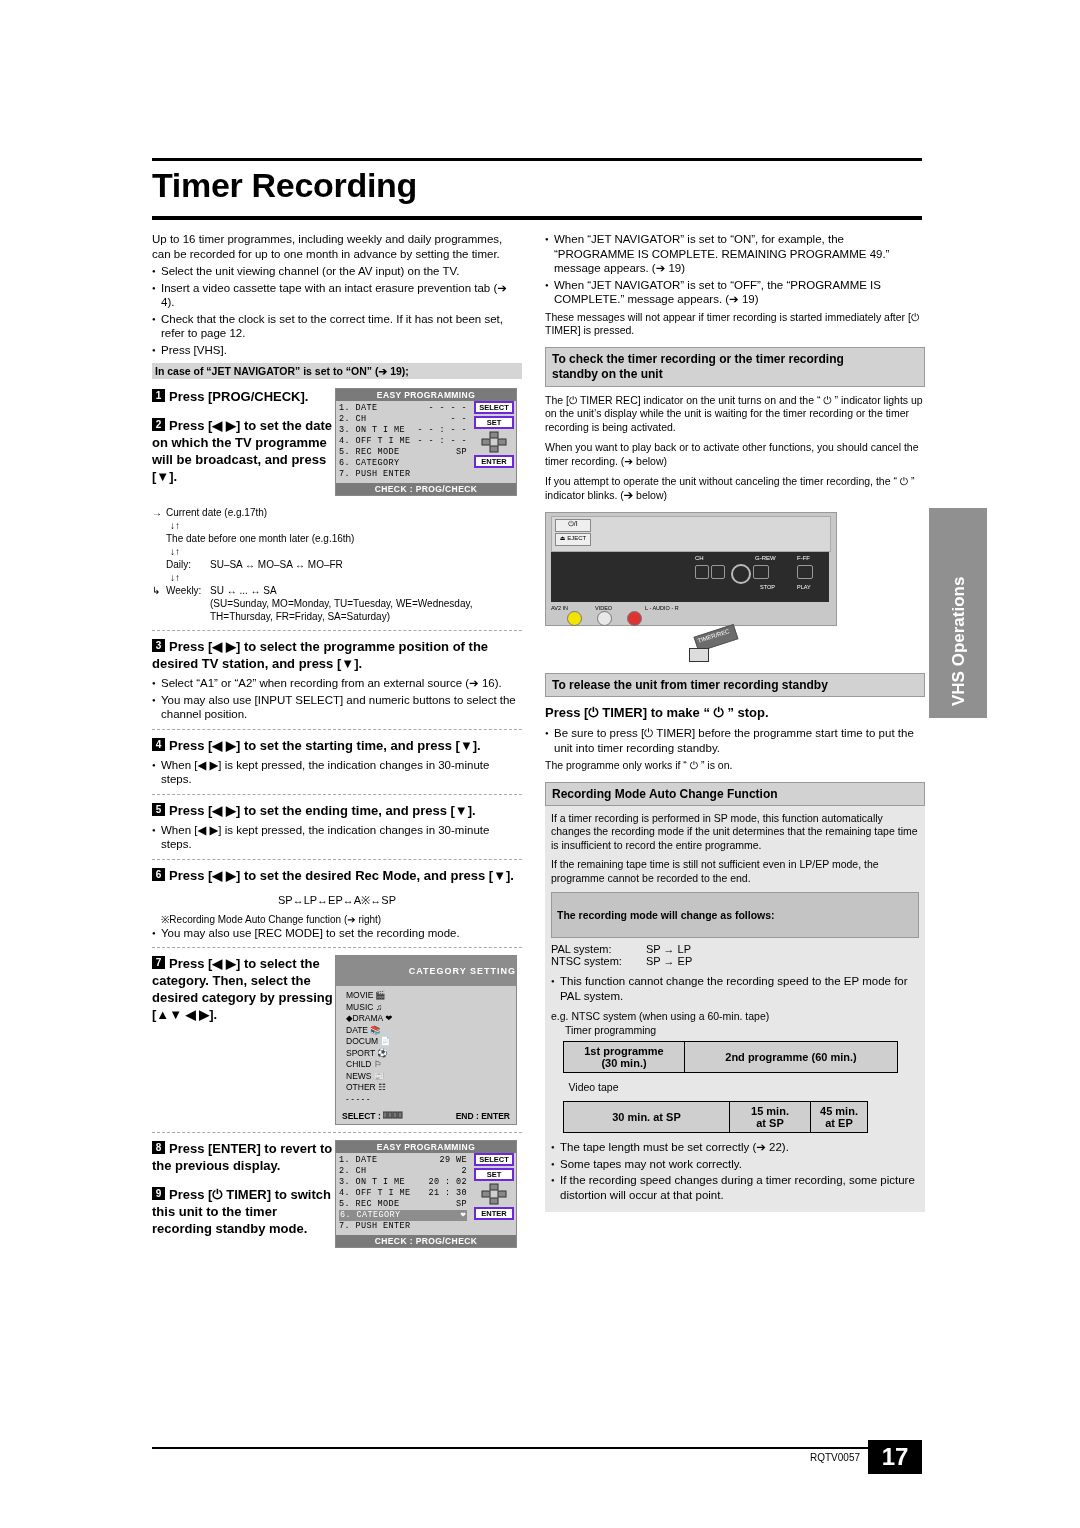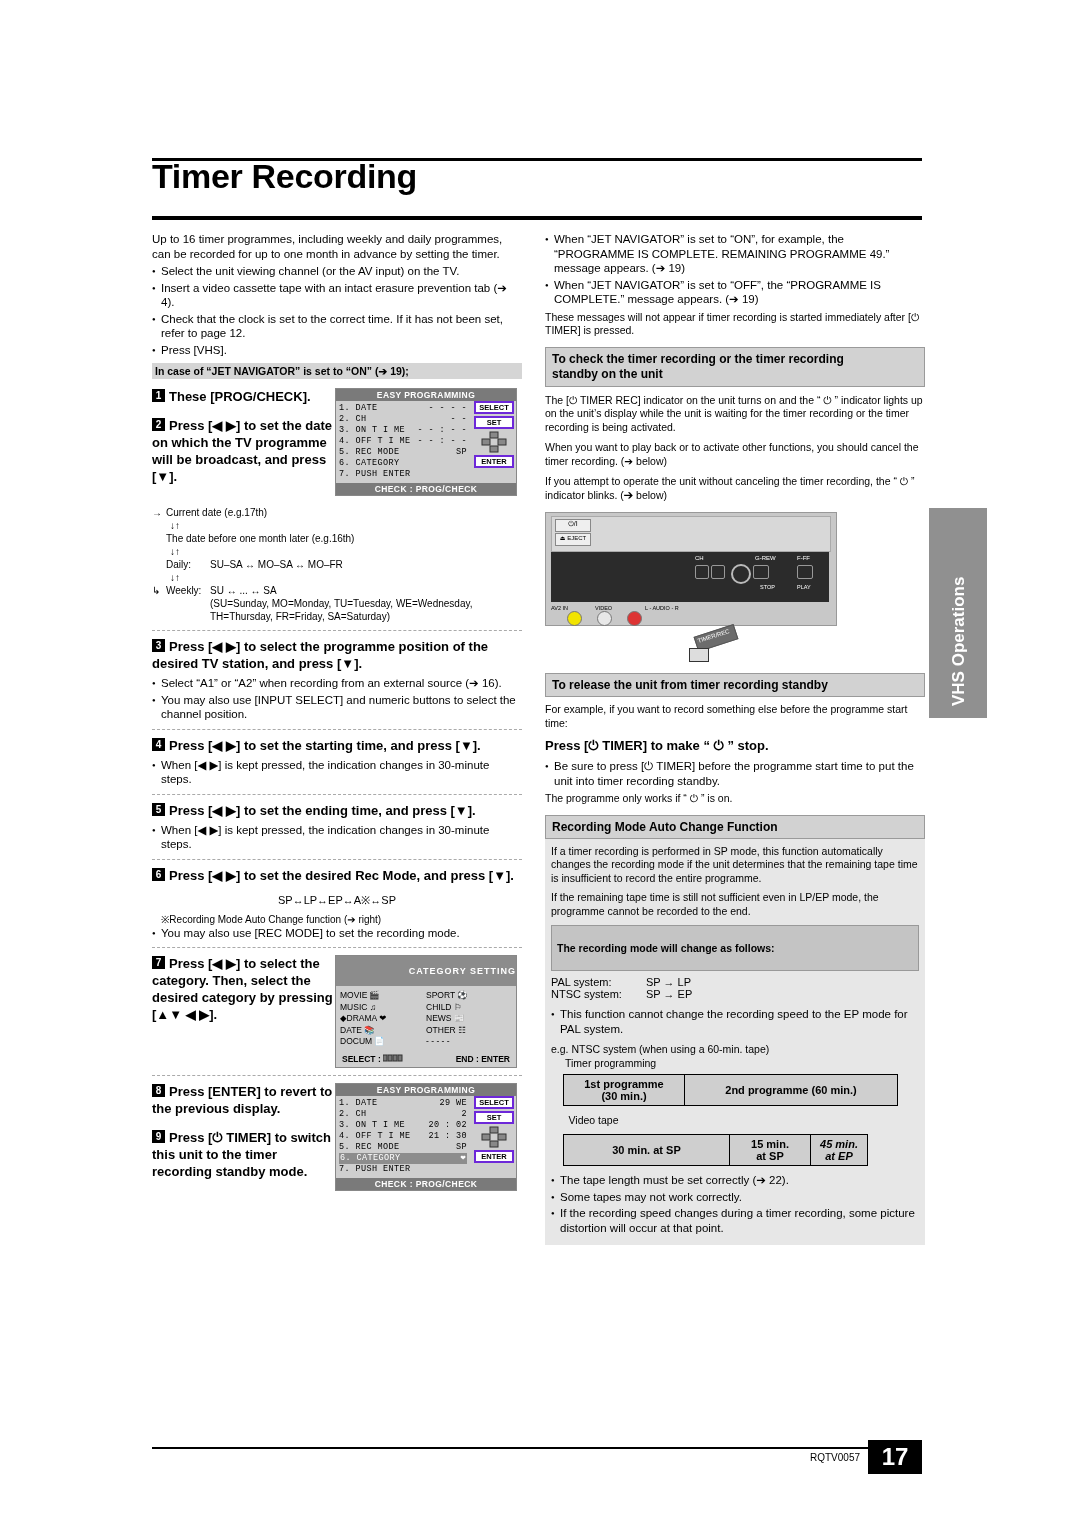--- a/index.html
+++ b/index.html
@@ -1,20 +1,20 @@
 <!DOCTYPE html>
 <html><head>
 <meta charset="utf-8">
 <style>
   html,body{margin:0;padding:0;background:#ffffff;}
   body{width:1080px;height:1528px;font-family:"Liberation Sans",sans-serif;color:#000;position:relative;}
   .page{position:absolute;left:0;top:0;width:1080px;height:1528px;}
   
   .title-rule-top{position:absolute;left:152px;top:158px;width:770px;height:3px;background:#000;}
-  .page-title{position:absolute;left:152px;top:157px;font-size:34px;font-weight:bold;letter-spacing:-0.3px;}
+  .page-title{position:absolute;left:152px;top:166px;font-size:34px;font-weight:bold;letter-spacing:-0.3px;}
   .title-rule-bot{position:absolute;left:152px;top:216px;width:770px;height:4px;background:#000;}
   
   .col-left{position:absolute;left:152px;top:232px;width:370px;}
   .col-right{position:absolute;left:545px;top:232px;width:380px;}
   .txt{font-size:11.5px;line-height:14.5px;}
   .txt-sm{font-size:10.5px;line-height:13.5px;}
   .bullet{position:relative;padding-left:9px;font-size:11.5px;line-height:14.5px;margin-bottom:2px;}
   .bullet:before{content:"\25CF";position:absolute;left:0;top:0;font-size:6px;line-height:15px;}
   .step{position:relative;font-weight:bold;font-size:13px;line-height:17px;}
   .stepnum{display:inline-block;width:13px;height:13px;background:#000;color:#fff;font-size:10px;line-height:13px;text-align:center;font-weight:bold;vertical-align:2px;margin-right:4px;}
@@ -29,21 +29,21 @@
   .osd-body{font-size:8.5px;padding:2px 3px 3px 3px;position:relative;}
   .osd-line{display:flex;justify-content:space-between;line-height:11px;letter-spacing:.4px;font-family:Liberation Mono, monospace;}
   .osd-foot{background:#7a7a7a;color:#fff;font-size:8.5px;text-align:center;padding:1px 0;font-weight:bold;letter-spacing:.4px;}
   .osd-right{position:absolute;right:2px;top:0;width:40px;}
   .btnlbl{background:#fff;border:2px solid #6d28d9;font-size:7.5px;text-align:center;font-weight:bold;padding:0 2px;margin-bottom:2px;}
   
   .arrowdiag{font-size:10px;line-height:13px;}
   
   .cat{background:#cfcfcf;border:1px solid #888;width:180px;}
   .cat-head{background:#8c8c8c;color:#fff;font-size:9px;text-align:right;font-weight:bold;padding:10px 0;letter-spacing:1px;}
-  .cat-grid{display:flex;font-size:8.5px;padding:4px 4px;}
+  .cat-grid{display:flex;font-size:8.5px;padding:4px 10px;flex-direction:column;}
   .cat-col{width:50%;line-height:11.5px;}
   .cat-foot{font-size:8.5px;display:flex;justify-content:space-between;padding:2px 6px 3px 6px;font-weight:bold;}
   
   table{border-collapse:collapse;}
   .tbl td{border:1px solid #000;font-size:11px;padding:3px 5px;}
   
   .footer-rule{position:absolute;left:152px;top:1447px;width:770px;height:2px;background:#000;}
   .footer-code{position:absolute;left:810px;top:1452px;font-size:10px;}
   .footer-pg{position:absolute;left:868px;top:1440px;width:54px;height:34px;background:#000;color:#fff;font-size:24px;font-weight:bold;text-align:center;line-height:34px;}
   
@@ -65,21 +65,21 @@
     <div class="bullet">Select the unit viewing channel (or the AV input) on the TV.</div>
     <div class="bullet">Insert a video cassette tape with an intact erasure prevention tab (➔ 4).</div>
     <div class="bullet">Check that the clock is set to the correct time. If it has not been set, refer to page 12.</div>
     <div class="bullet">Press [VHS].</div>
 
     <div style="margin-top:6px;font-size:10.5px;font-weight:bold;background:#d5d5d5;padding:2px 3px;">In case of “JET NAVIGATOR” is set to “ON” (➔ 19);</div>
 
     <div class="steprow" style="margin-top:9px;">
       <div class="steptext">
         <div class="step">
-          <span class="stepnum">1</span><span>These [PROG/CHECK].</span>
+          <span class="stepnum">1</span><span>Press [PROG/CHECK].</span>
         </div>
         <div class="step" style="margin-top:12px;">
           <span class="stepnum">2</span><span>Press [◀ ▶] to set the date on which the TV programme will be broadcast, and press [▼].</span>
         </div>
       </div>
       <div class="stepfig">
         <div class="osd">
           <div class="osd-head">EASY PROGRAMMING</div>
           <div class="osd-body">
             <div class="osd-right">
@@ -335,21 +335,20 @@
       <div style="position:absolute;left:82px;top:99px;width:13px;height:13px;background:#d33;border-radius:50%;border:1px solid #777;"></div>
       <div style="position:absolute;left:150px;top:118px;width:40px;height:14px;background:#6c6c6c;transform:rotate(-18deg);border:1px solid #555;"></div>
       <div style="position:absolute;left:152px;top:121px;font-size:6px;color:#fff;transform:rotate(-18deg);">TIMER/REC</div>
       <div style="position:absolute;left:144px;top:136px;width:18px;height:12px;border:1px solid #333;background:#ddd;"></div>
     </div>
 
     <div style="margin-top:6px;background:#d2d2d2;border:1px solid #9a9a9a;padding:4px 6px;">
       <div style="font-size:12px;font-weight:bold;">To release the unit from timer recording standby</div>
     </div>
 
-    <div class="txt-sm" style="margin-top:6px;">For example, if you want to record something else before the programme start time:</div>
     <div style="font-size:13px;font-weight:bold;margin-top:8px;">Press [⏻ TIMER] to make “ ⏻ ” stop.</div>
     <div class="bullet txt-sm" style="margin-top:5px;">Be sure to press [⏻ TIMER] before the programme start time to put the unit into timer recording standby.</div>
     <div class="txt-sm" style="margin-top:4px;">The programme only works if “ ⏻ ” is on.</div>
 
     <div style="margin-top:9px;background:#d2d2d2;border:1px solid #9a9a9a;padding:4px 6px;">
       <div style="font-size:12px;font-weight:bold;">Recording Mode Auto Change Function</div>
     </div>
 
     <div style="background:#e7e7e7;padding:6px 6px 8px 6px;">
       <div class="txt-sm">If a timer recording is performed in SP mode, this function automatically changes the recording mode if the unit determines that the remaining tape time is insufficient to record the entire programme.</div>
@@ -386,21 +385,21 @@
       </tbody>
         </table>
 
       <table class="tbl" style="margin-left:12px;width:305px;">
         <tbody>
             <tr>
           <td style="width:155px;text-align:center;font-weight:bold;background:#cfcfcf;">30 min. at SP</td>
           <td style="width:70px;text-align:center;font-weight:bold;background:#cfcfcf;">
             <span>15 min.</span><br><span>at SP</span>
           </td>
-          <td style="text-align:center;font-weight:bold;background:#cfcfcf;font-style:italic;">
+          <td style="text-align:center;font-weight:bold;background:#cfcfcf;">
             <span>45 min.</span><br><span>at EP</span>
           </td>
         </tr>
       </tbody>
         </table>
 
       <div class="bullet txt-sm" style="margin-top:7px;">The tape length must be set correctly (➔ 22).</div>
       <div class="bullet txt-sm">Some tapes may not work correctly.</div>
       <div class="bullet txt-sm">If the recording speed changes during a timer recording, some picture distortion will occur at that point.</div>
     </div>

